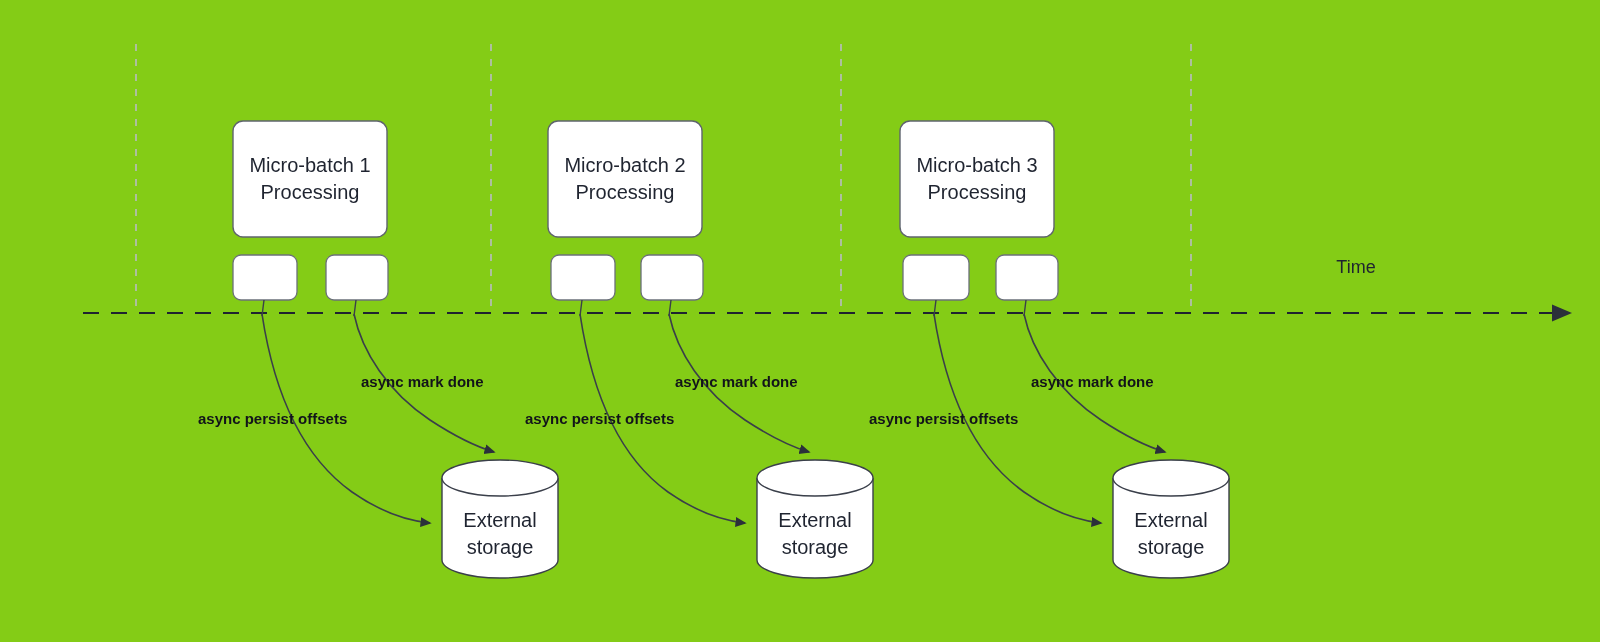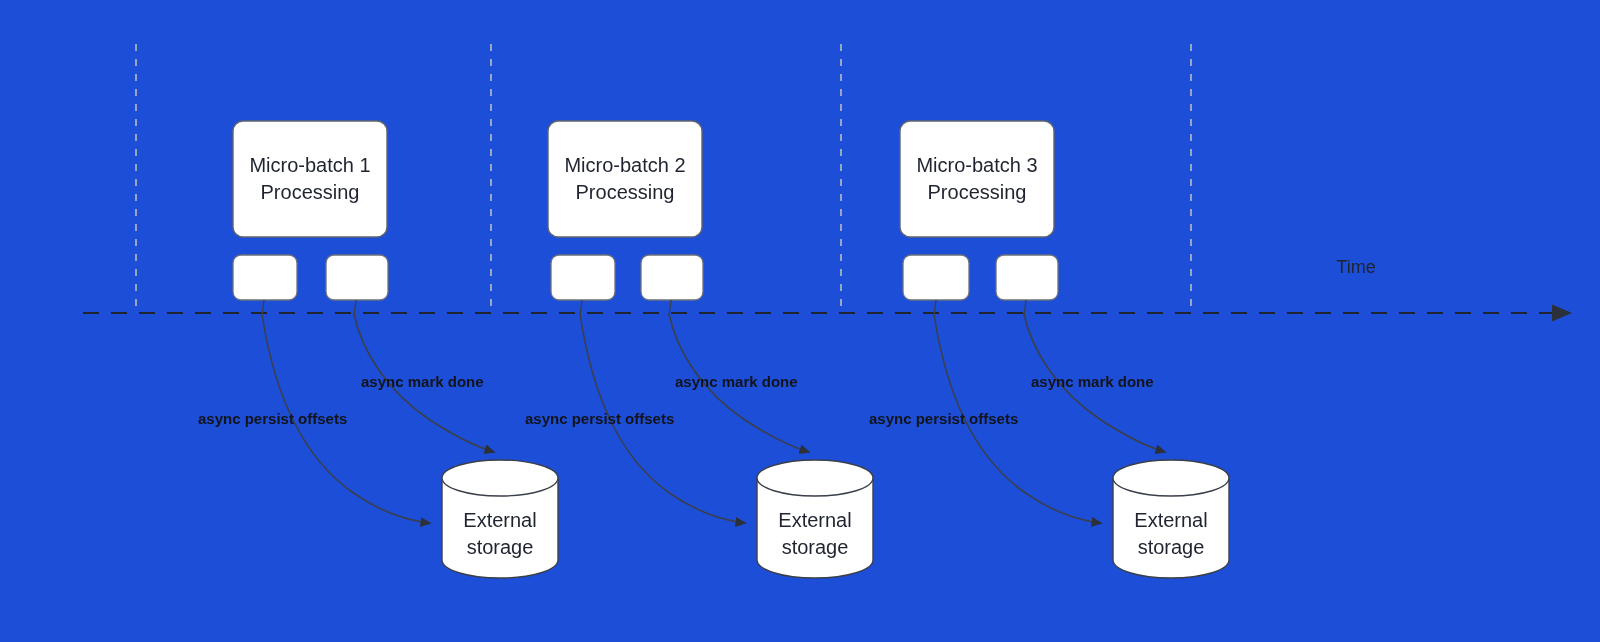--- a/index.html
+++ b/index.html
@@ -10,21 +10,21 @@
   body {
     font-family: "Liberation Sans", sans-serif;
     width: 1600px;
     height: 642px;
     overflow: hidden;
   }
   #diagram-root {
     position: relative;
     width: 1600px;
     height: 642px;
-    background: #1d4ed8;
+    background: #84cc16;
   }
   svg.layer {
     position: absolute;
     top: 0;
     left: 0;
     width: 1600px;
     height: 642px;
   }
   .box-text {
     font-family: "Liberation Sans", sans-serif;

